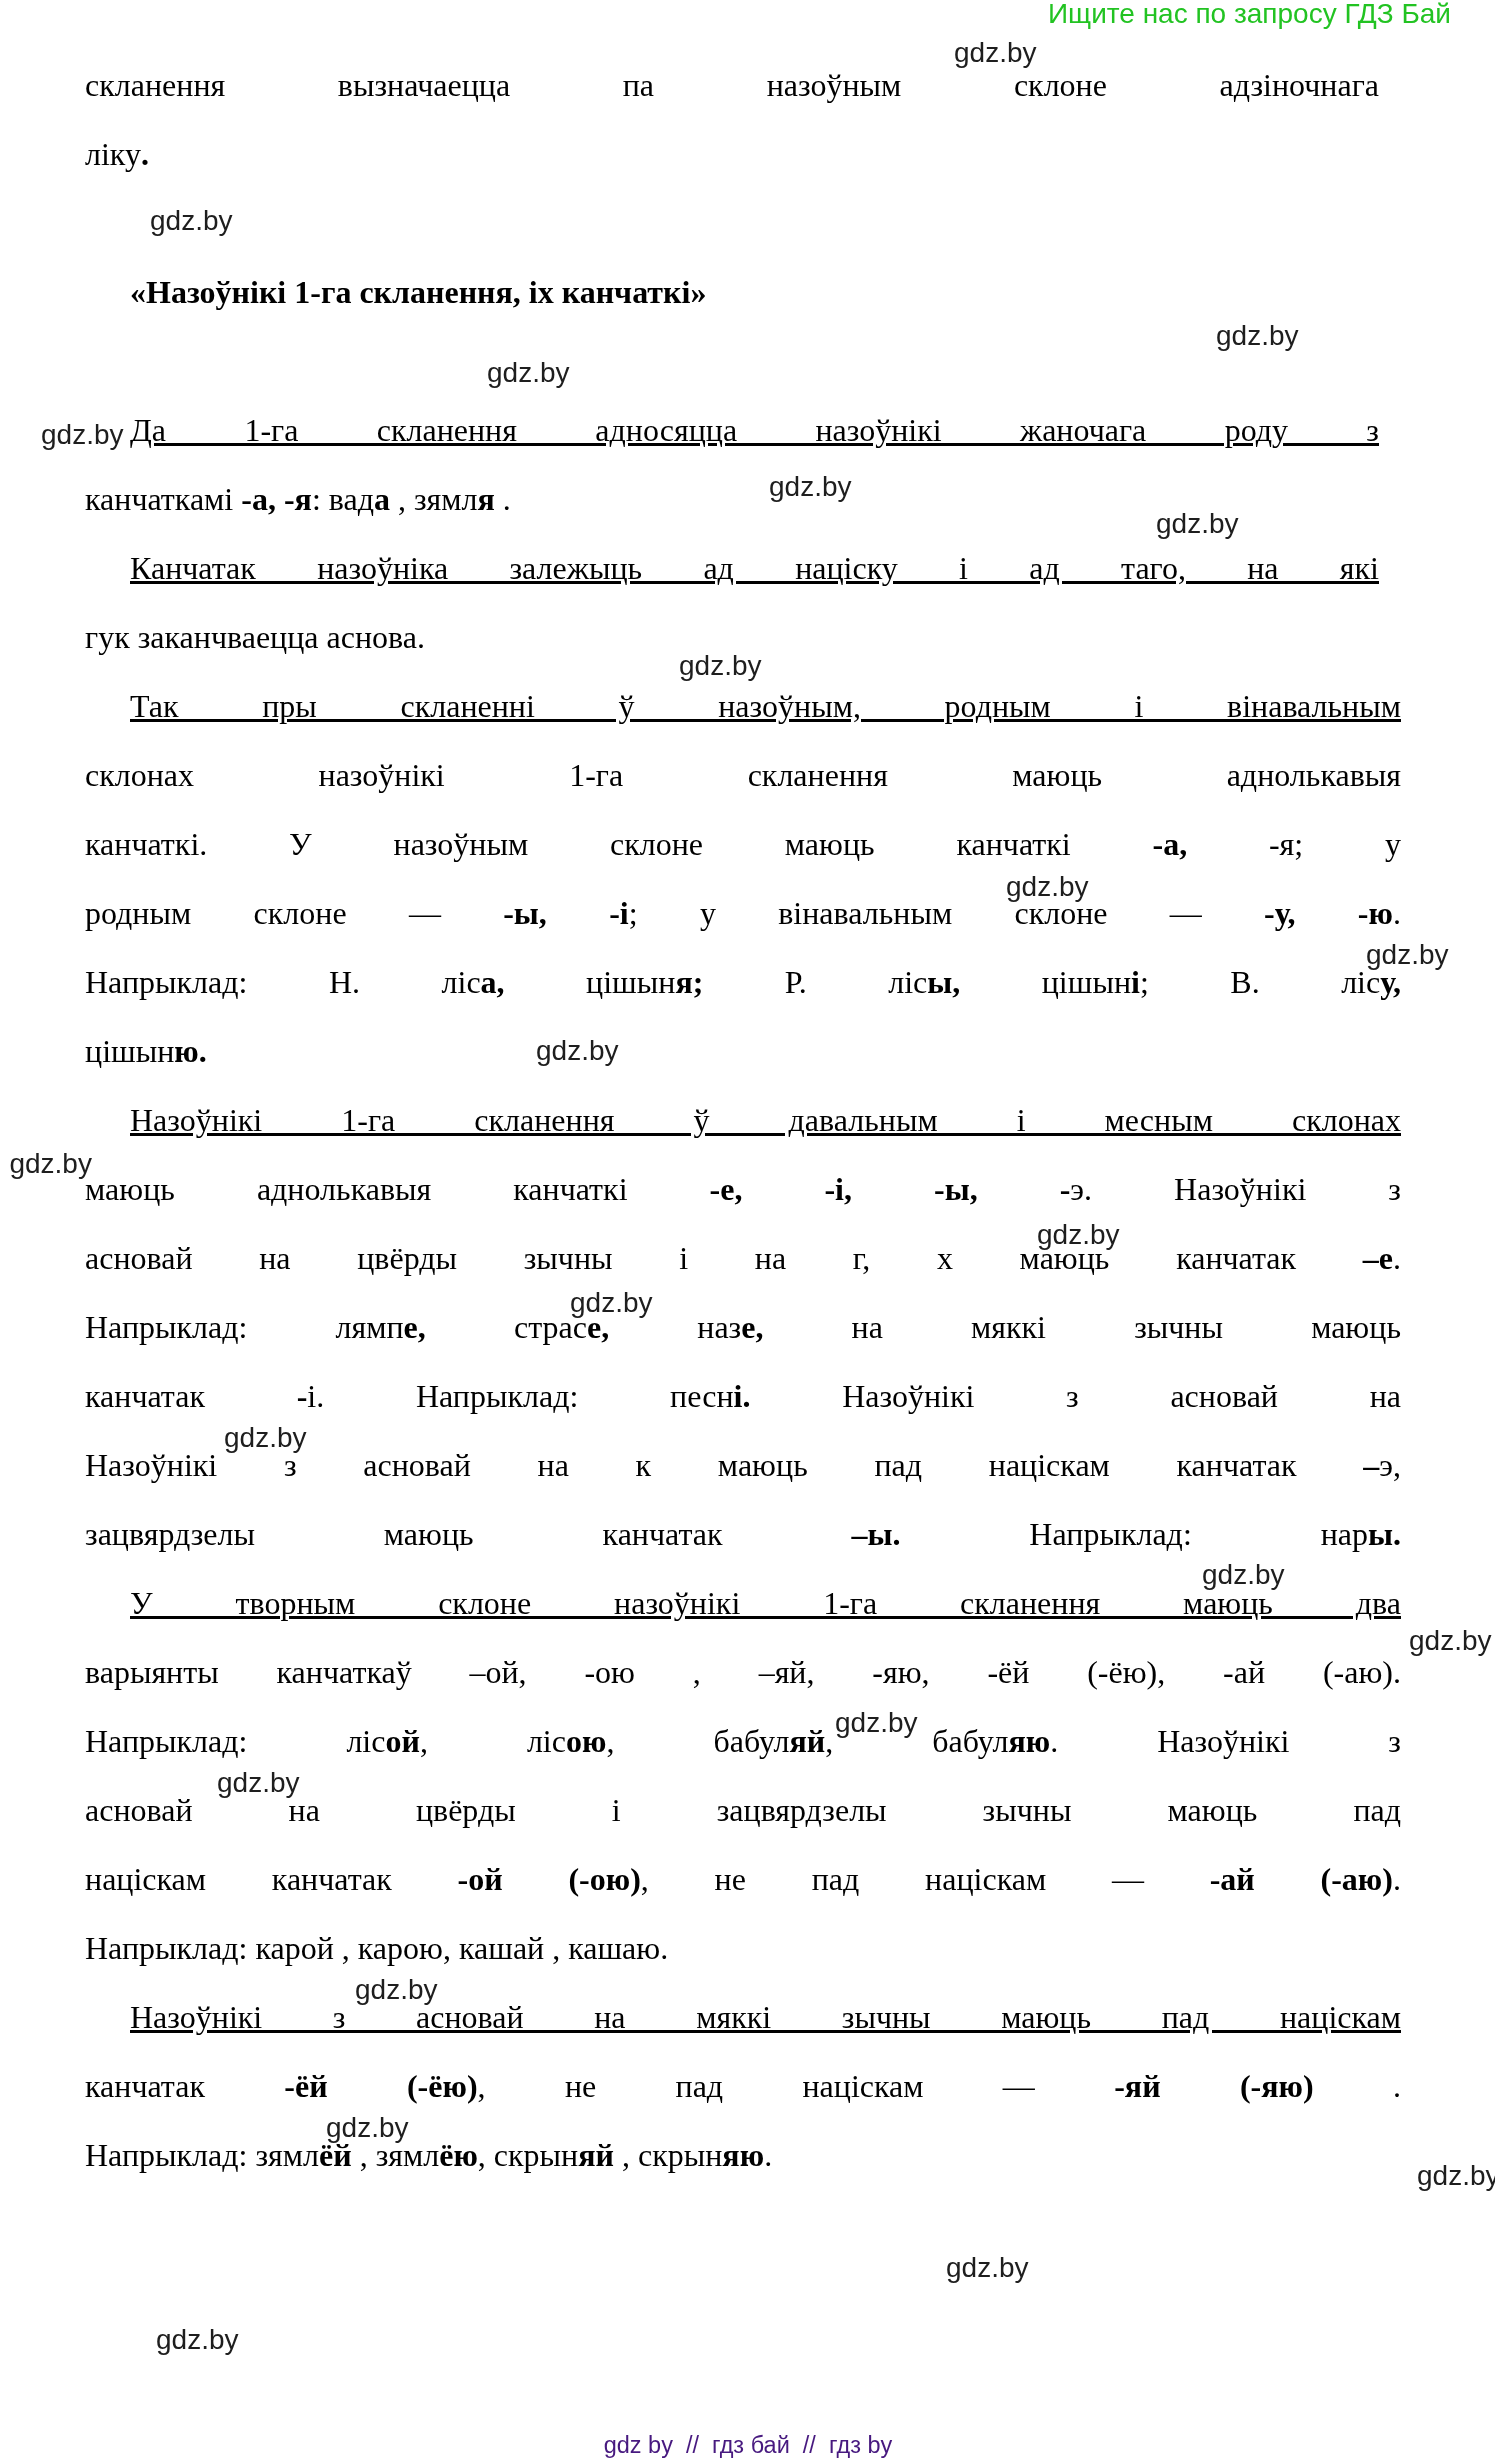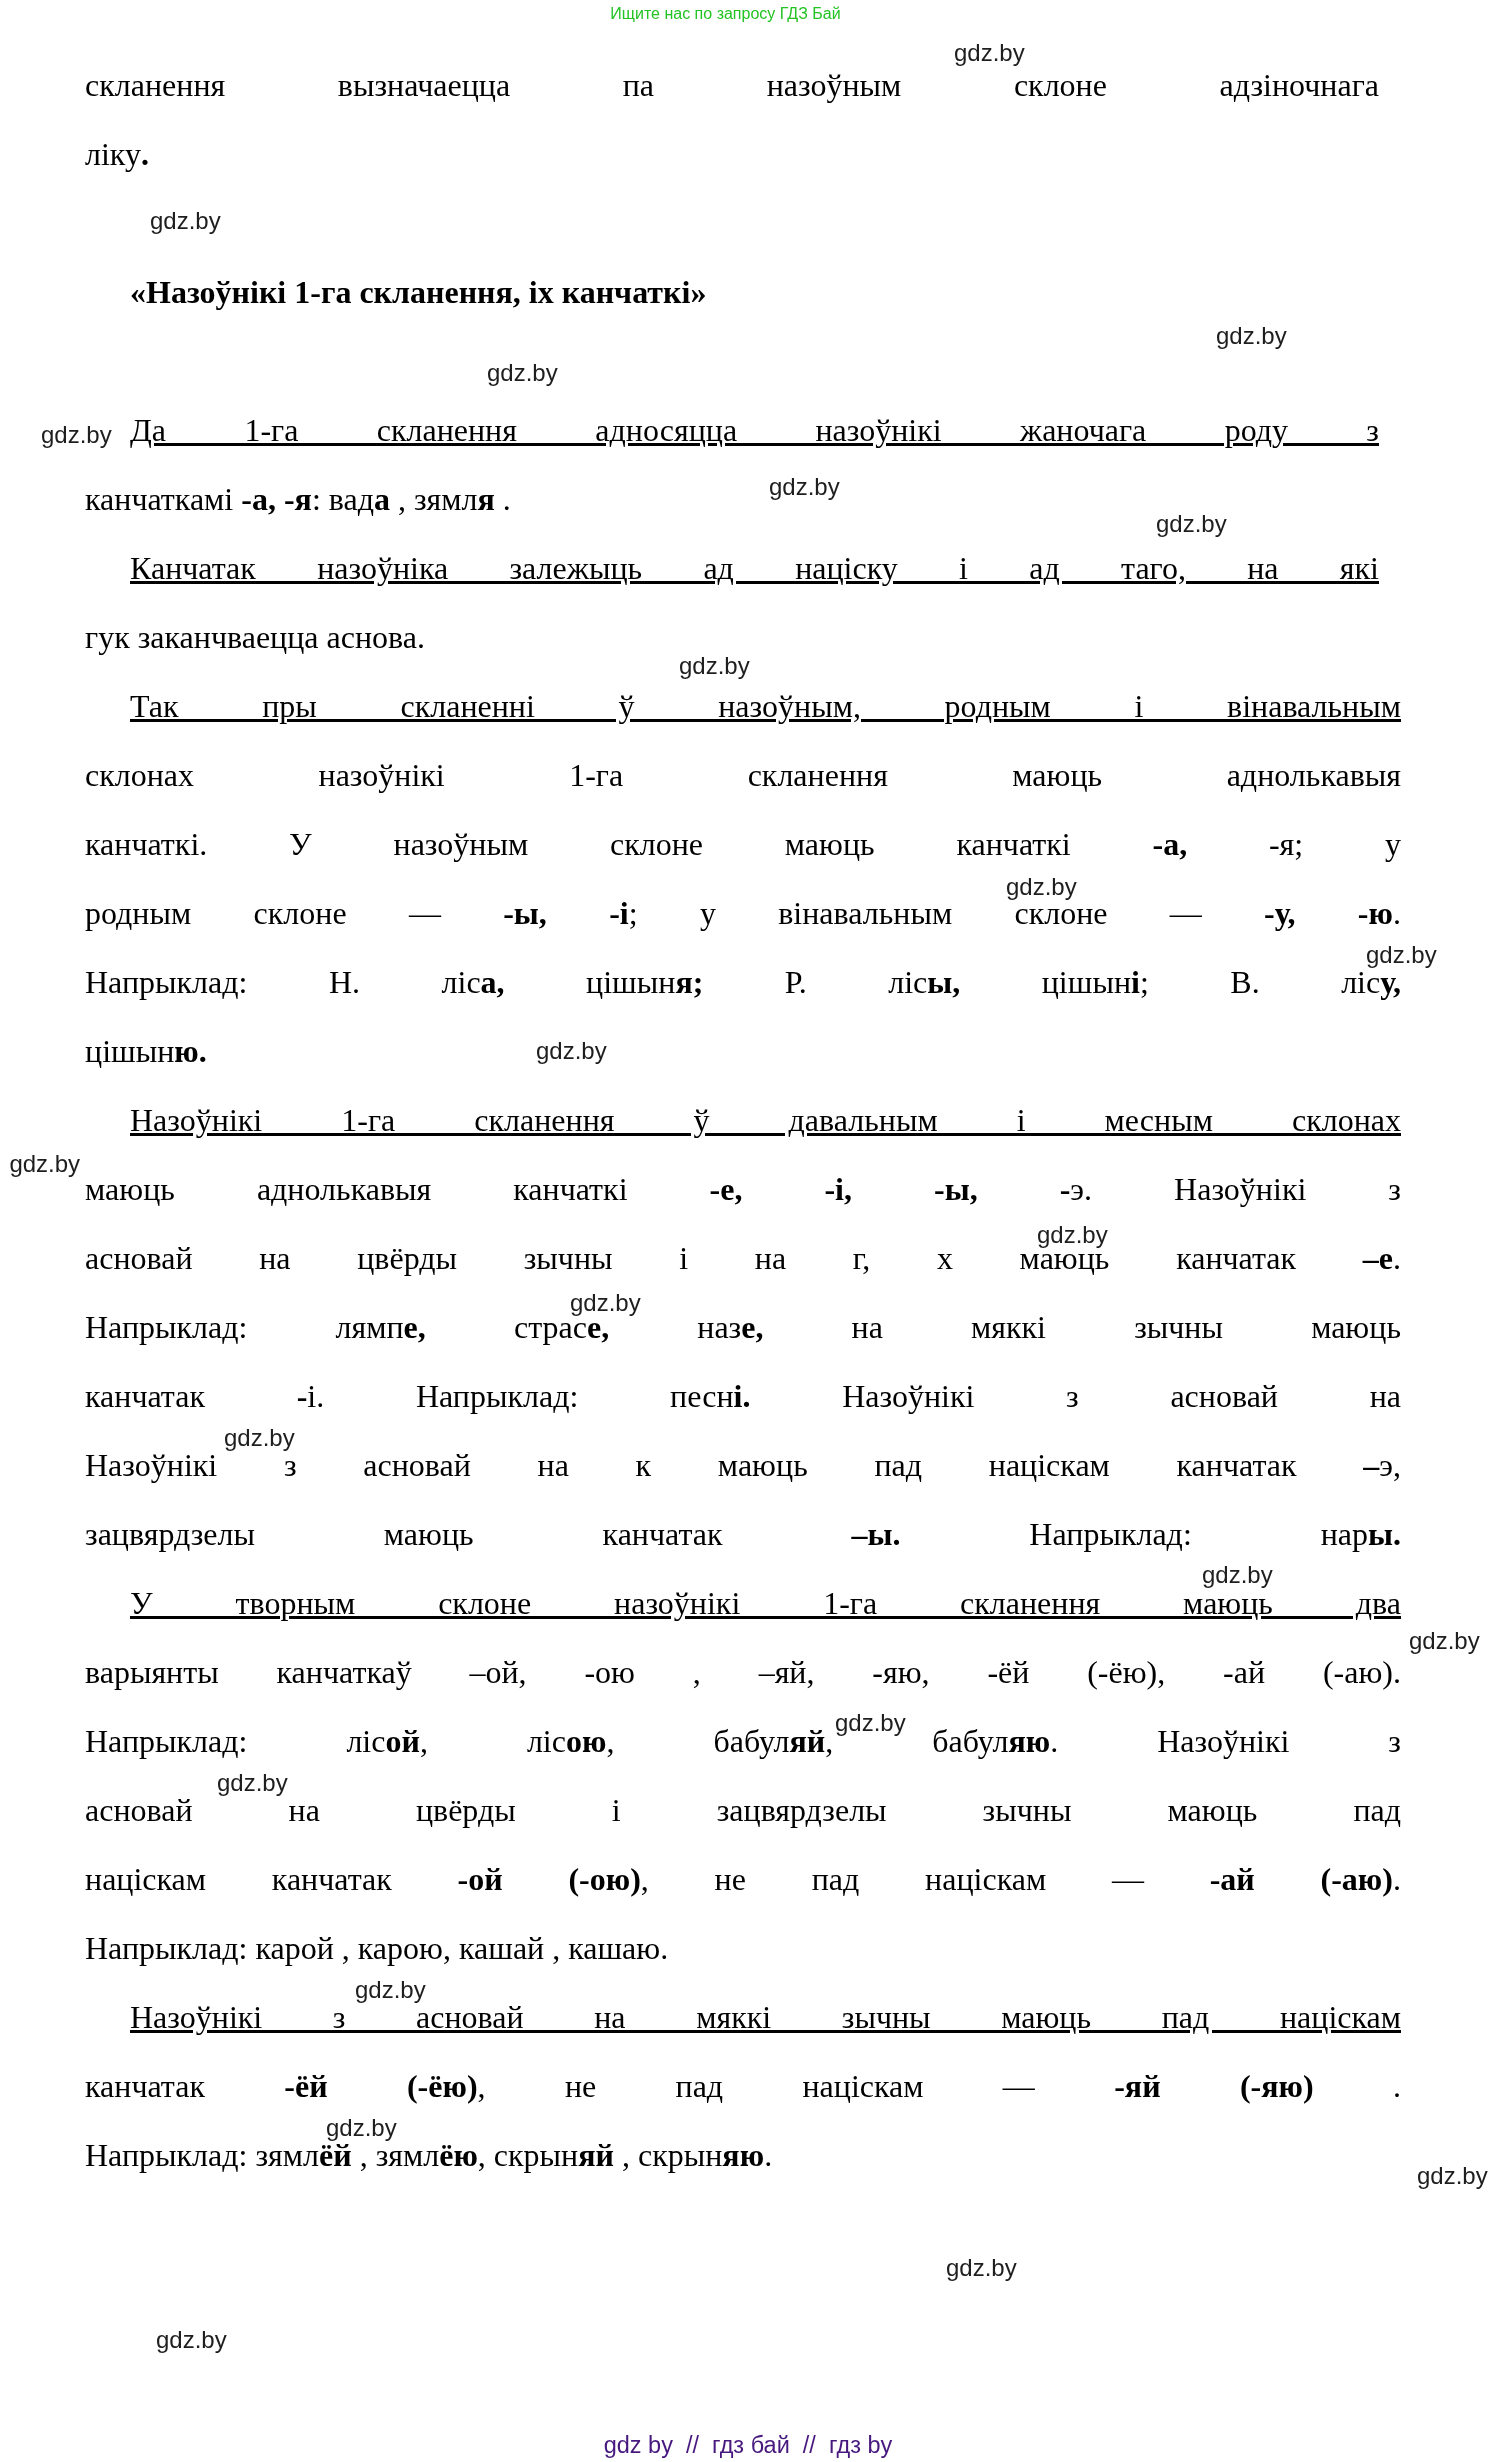--- a/index.html
+++ b/index.html
@@ -1,21 +1,21 @@
 <!DOCTYPE html>
 <html style="font-size:12.6px"><head>
 <meta charset="utf-8">
 <style>
   html, body { margin: 0; padding: 0; background: #ffffff; }
   body { width: 1496px; height: 2462px; position: relative; overflow: hidden; }
 
   .banner {
     position: absolute; left: 0; top: 0; width: 1451px; height: 27px;
-    line-height: 27px; text-align: center;
-    font-family: "Liberation Sans", sans-serif; font-size: 16px; color: #22c322;
+    line-height: 27px; text-align: right;
+    font-family: "Liberation Sans", sans-serif; font-size: 28px; color: #22c322;
   }
   .footer {
     position: absolute; left: 0; top: 2432px; width: 1496px; height: 27px;
     line-height: 27px; text-align: center; white-space: pre;
     font-family: "Liberation Sans", sans-serif; font-size: 23.5px; color: #47197f;
   }
 
   .page {
     position: absolute; left: 85px; top: 51px; width: 1326px;
     font-family: "Liberation Serif", serif; font-size: 32px; color: #000000;
@@ -23,21 +23,21 @@
   .ln { height: 69px; line-height: 69px; overflow: visible; text-align: left; }
   .ln b { font-weight: bold; }
   .j { text-align: justify; text-align-last: justify; word-spacing: -2.4px; }
   .w1 { width: 1294px; }
   .w2 { width: 1316px; }
   .ind { text-indent: 45px; text-decoration: underline; }
   .heading { font-weight: bold; margin: 69px 0; text-indent: 45px; }
 
   .wm {
     position: absolute; height: 23.5px; line-height: 23.5px; white-space: nowrap;
-    font-family: "Liberation Sans", sans-serif; font-size: 24px; color: #1e1e1e;
+    font-family: "Liberation Sans", sans-serif; font-size: 28px; color: #1e1e1e;
   }
 </style>
 </head>
 <body>
 
 <div class="banner">Ищите нас по запросу ГДЗ Бай</div>
 
 <div class="page">
 
   <div class="ln j w1"><span>скланення вызначаецца па назоўным склоне адзіночнага</span></div>

